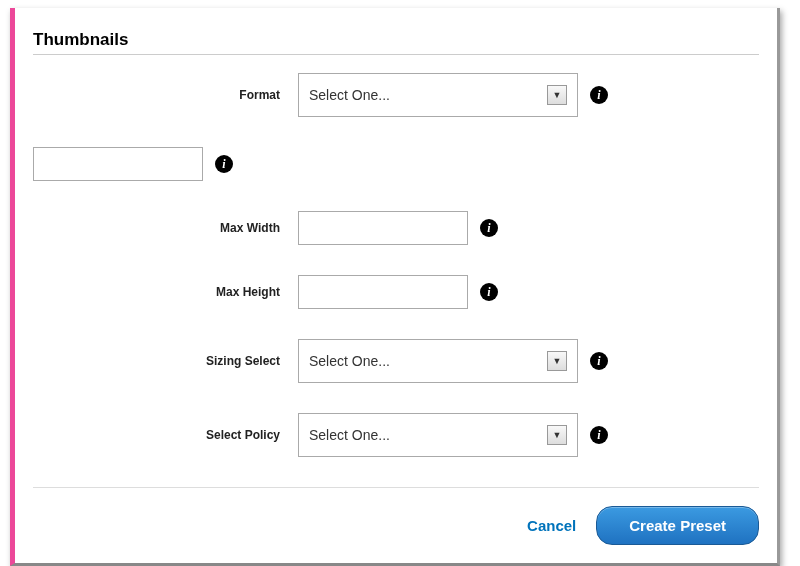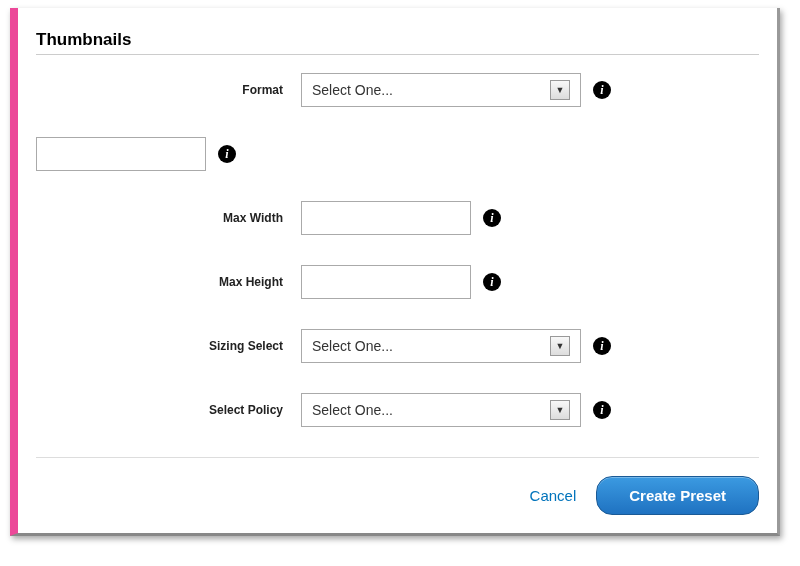--- a/index.html
+++ b/index.html
@@ -9,21 +9,21 @@
       width: 800px;
       height: 566px;
       overflow: hidden;
     }
     .panel {
       width: 770px;
       margin: 8px 10px 0 10px;
       background: #fff;
       border: 1px solid #ccc;
       border-top: none;
-      border-left: 8px solid #ec4899;
+      border-left: 5px solid #ec4899;
       border-right: 3px solid #999;
       border-bottom: 3px solid #888;
       box-shadow: 2px 3px 6px rgba(0,0,0,0.35);
       padding: 8px 18px 18px 18px;
       position: relative;
     }
     .torn-top {
       height: 10px;
       background: #fff;
       position: relative;
@@ -47,21 +47,21 @@
     .form-label {
       width: 265px;
       text-align: right;
       font-weight: bold;
       font-size: 12px;
       color: #222;
       padding-right: 18px;
     }
     .select {
       width: 280px;
-      height: 34px;
+      height: 44px;
       border: 1px solid #aaa;
       background: #fff;
       font-size: 14px;
       padding: 0 10px;
       color: #333;
       display: flex;
       align-items: center;
       justify-content: space-between;
       cursor: pointer;
     }
@@ -103,21 +103,21 @@
     .footer {
       border-top: 1px solid #ddd;
       padding-top: 18px;
       display: flex;
       justify-content: flex-end;
       align-items: center;
       gap: 20px;
     }
     .cancel-link {
       color: #0073bb;
-      font-weight: normal;
+      font-weight: bold;
       font-size: 15px;
       cursor: pointer;
       text-decoration: none;
       text-align: right;
     }
     .primary-btn {
       background: linear-gradient(#3b9ae1, #1f72c1);
       border: 1px solid #1a5a96;
       color: #fff;
       font-weight: bold;

